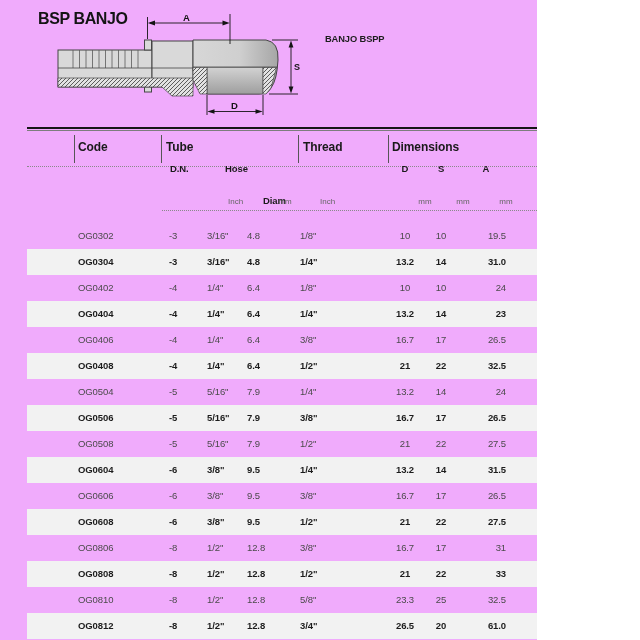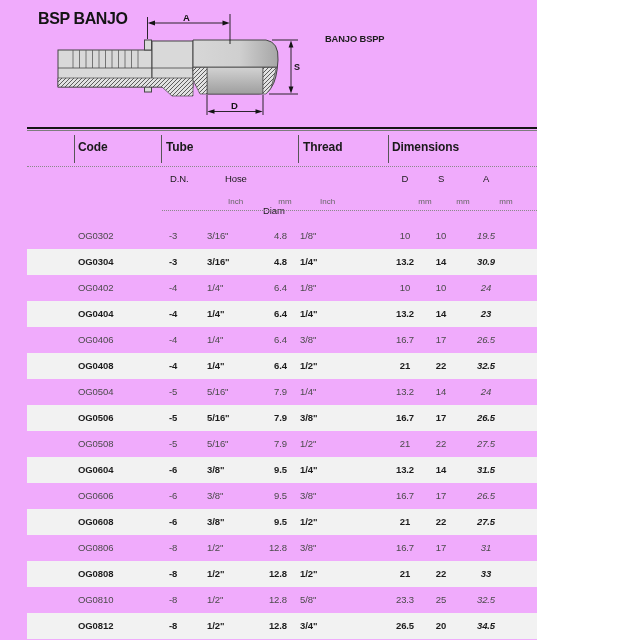--- a/index.html
+++ b/index.html
@@ -20,39 +20,39 @@
 
   
   .rule-thick{left:27px;top:127px;width:510px;height:2px;background:#161616;}
   .rule-thin{left:27px;top:130px;width:510px;height:1px;background:#7d7d7d;}
   .dotted{border-top:1px dotted #8a8a8a;height:0;}
   #dotted1{left:27px;top:166px;width:510px;}
   #dotted2{left:162px;top:210px;width:375px;}
   .vline{width:1px;top:135px;height:28px;background:#565656;}
 
   .ghdr{top:140px;font-size:12px;font-weight:700;color:#1a1a1a;letter-spacing:-0.1px;}
-  .shdr{top:173px;font-size:9.5px;font-weight:400;color:#1a1a1a;letter-spacing:-0.1px;}
+  .shdr{top:163px;font-size:9.5px;font-weight:700;color:#1a1a1a;letter-spacing:-0.1px;}
   .unit{top:197px;font-size:8px;color:#666;padding-left:18px;}
   .ctr{text-align:center;}
 
   
   #rows{position:absolute;left:0;top:223px;width:640px;}
   .row{position:relative;height:26px;width:640px;}
   .row.hl{background:linear-gradient(to right,transparent 27px,#f2f2f2 27px,#f2f2f2 537px,transparent 537px);padding-left:44px;}
   .cell{position:absolute;top:0;line-height:26px;font-size:9.5px;color:#4a4a4a;
         letter-spacing:-0.1px;white-space:nowrap;}
   .row.hl .cell{font-weight:700;color:#1c1c1c;}
   .c-code{left:78px;}
   .c-dn{left:161px;width:24px;text-align:center;}
   .c-hose{left:207px;}
-  .c-diam{left:247px;width:40px;text-align:right;}
+  .c-diam{left:247px;width:40px;text-align:left;}
   .c-thread{left:300px;}
   .c-d{left:385px;width:40px;text-align:center;}
   .c-s{left:421px;width:40px;text-align:center;}
-  .c-a{left:466px;width:40px;text-align:center;font-style:italic;}
+  .c-a{left:466px;width:40px;text-align:right;}
 
   
   .h-dn{left:170px;} .h-hose{left:209px;margin-left:16px;} .h-diam{left:263px;margin-top:32px;}
   .h-d{left:385px;width:40px;} .h-s{left:421px;width:40px;} .h-a{left:466px;width:40px;}
   .u-hose{left:210px;} .u-diam{left:247px;width:40px;} .u-thread{left:302px;}
   .u-d{left:387px;width:40px;} .u-s{left:425px;width:40px;} .u-a{left:468px;width:40px;}
 </style>
 </head>
 <body>
 
@@ -185,21 +185,21 @@
       <span class="cell c-a">19.5</span>
     </div>
       <div class="row hl">
       <span class="cell c-code">OG0304</span>
       <span class="cell c-dn">-3</span>
       <span class="cell c-hose">3/16"</span>
       <span class="cell c-diam">4.8</span>
       <span class="cell c-thread">1/4"</span>
       <span class="cell c-d">13.2</span>
       <span class="cell c-s">14</span>
-      <span class="cell c-a">30.9</span>
+      <span class="cell c-a">31.0</span>
     </div>
       <div class="row">
       <span class="cell c-code">OG0402</span>
       <span class="cell c-dn">-4</span>
       <span class="cell c-hose">1/4"</span>
       <span class="cell c-diam">6.4</span>
       <span class="cell c-thread">1/8"</span>
       <span class="cell c-d">10</span>
       <span class="cell c-s">10</span>
       <span class="cell c-a">24</span>
@@ -325,17 +325,17 @@
       <span class="cell c-a">32.5</span>
     </div>
       <div class="row hl">
       <span class="cell c-code">OG0812</span>
       <span class="cell c-dn">-8</span>
       <span class="cell c-hose">1/2"</span>
       <span class="cell c-diam">12.8</span>
       <span class="cell c-thread">3/4"</span>
       <span class="cell c-d">26.5</span>
       <span class="cell c-s">20</span>
-      <span class="cell c-a">34.5</span>
+      <span class="cell c-a">61.0</span>
     </div>
     </div>
 
 </div>
 
 </body></html>

